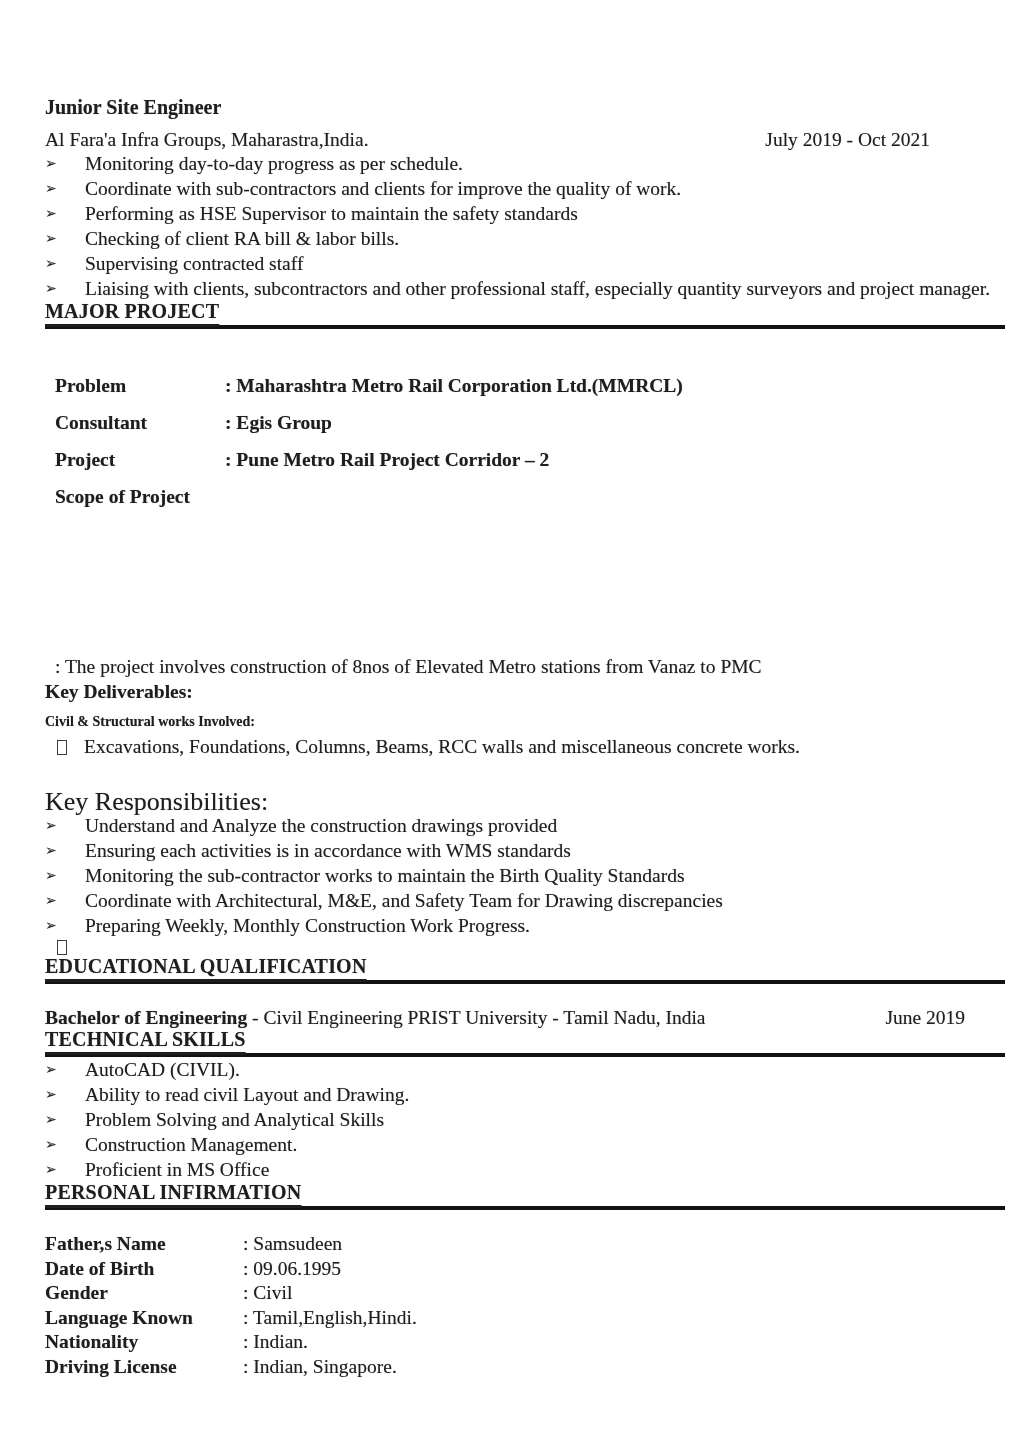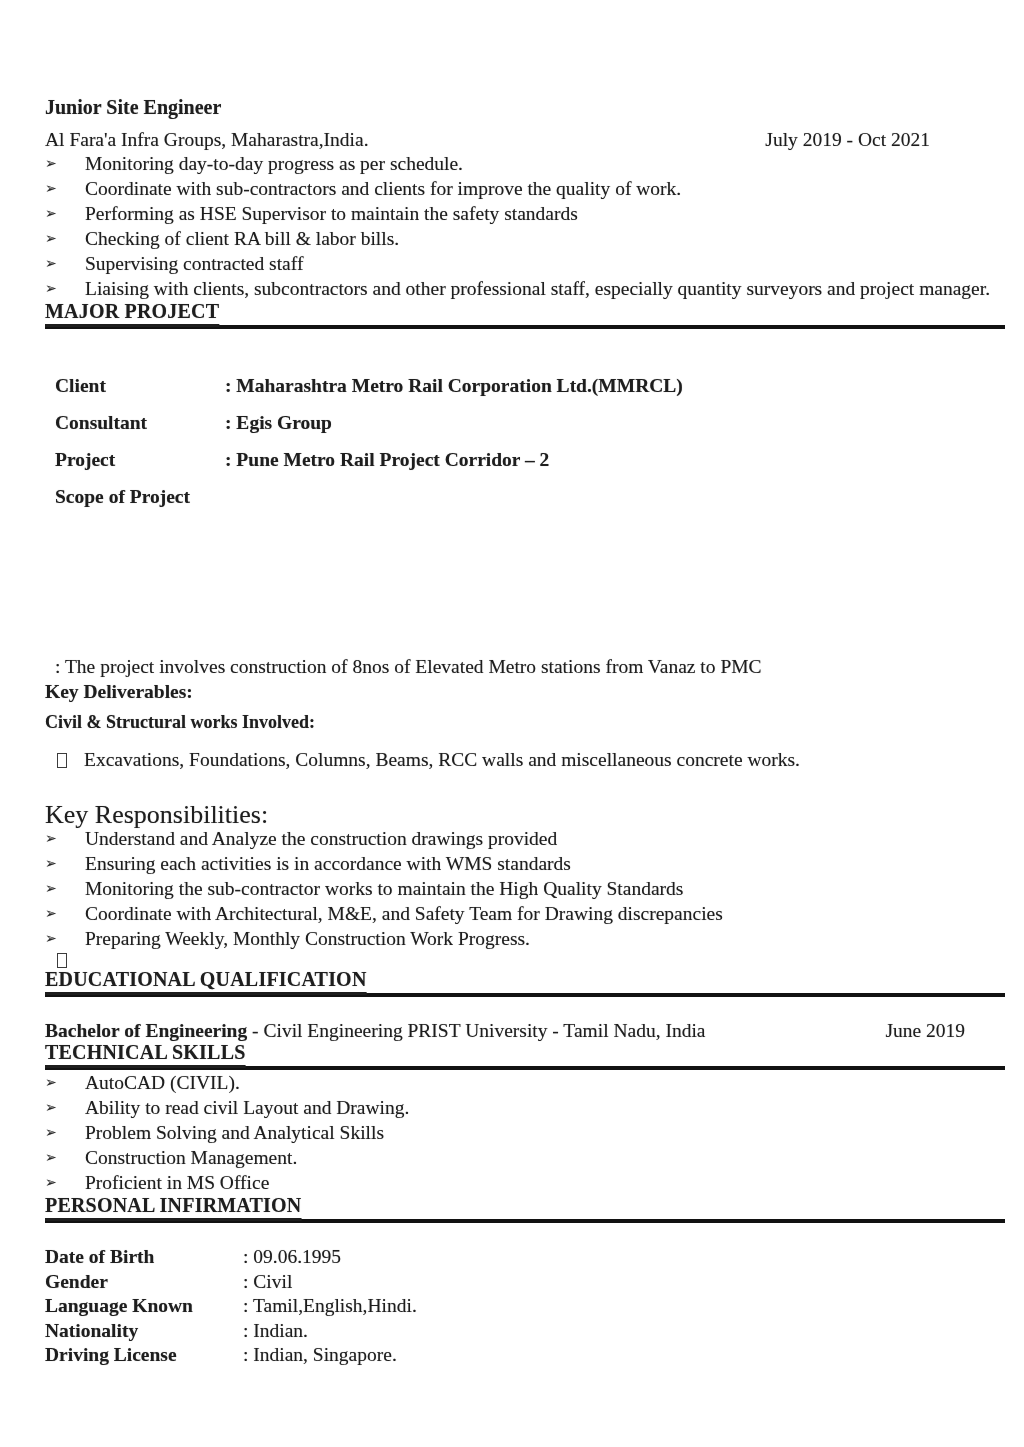--- a/index.html
+++ b/index.html
@@ -49,23 +49,23 @@
 
   
   .fields { margin-top: 46px; margin-left: 10px; }
   .frow { display: flex; font-size: 19.5px; line-height: 22px; margin-bottom: 15px; }
   .frow .flabel { flex: 0 0 170px; width: 170px; font-weight: bold; }
   .frow .fvalue { white-space: nowrap; }
   .frow.vbold .fvalue { font-weight: bold; }
   .frow.last { margin-bottom: 0; flex-direction: column; }
 
   .kd-label { margin-top: 3px; font-size: 19.5px; line-height: 22px; font-weight: bold; }
-  .cw-label { margin-top: 8px; font-size: 18px; line-height: 22px; font-weight: bold; }
-
-  .checkrow { margin-top: 16px; display: flex; align-items: baseline; font-size: 19.5px; line-height: 22px; }
+  .cw-label { margin-top: 8px; font-size: 14px; line-height: 22px; font-weight: bold; }
+
+  .checkrow { margin-top: 3px; display: flex; align-items: baseline; font-size: 19.5px; line-height: 22px; }
   .checkbox {
     display: inline-block; width: 10px; height: 15px;
     border: 1.6px solid #3c3c3c; margin-left: 12px; margin-right: 17px;
     flex: 0 0 auto; align-self: center;
   }
   .lone-checkrow { margin-top: 0; height: 18px; }
 
   .kr-label { margin-top: 33px; font-size: 26px; line-height: 22px; font-weight: normal; }
   .resp-bullets { margin-top: 7px; }
   .resp-bullets li { line-height: 25.4px; }
@@ -117,21 +117,21 @@
           <span class="li-text">Liaising with clients, subcontractors and other professional staff, especially quantity surveyors and project manager.</span>
         </li>
     </ul>
   </section>
 
   <section>
     <h2 class="sec sec-major"><span class="sec-label">MAJOR PROJECT</span></h2>
 
     <div class="fields">
       <div class="frow vbold">
-        <span class="flabel">Client</span>
+        <span class="flabel">Problem</span>
         <span class="fvalue">: Maharashtra Metro Rail Corporation Ltd.(MMRCL)</span>
       </div>
       <div class="frow vbold">
         <span class="flabel">Consultant</span>
         <span class="fvalue">: Egis Group</span>
       </div>
       <div class="frow vbold">
         <span class="flabel">Project</span>
         <span class="fvalue">: Pune Metro Rail Project Corridor – 2</span>
       </div>
@@ -153,21 +153,21 @@
       <li>
           <span class="li-glyph">➢</span>
           <span class="li-text">Understand and Analyze the construction drawings provided</span>
         </li>
       <li>
           <span class="li-glyph">➢</span>
           <span class="li-text">Ensuring each activities is in accordance with WMS standards</span>
         </li>
       <li>
           <span class="li-glyph">➢</span>
-          <span class="li-text">Monitoring the sub-contractor works to maintain the High Quality Standards</span>
+          <span class="li-text">Monitoring the sub-contractor works to maintain the Birth Quality Standards</span>
         </li>
       <li>
           <span class="li-glyph">➢</span>
           <span class="li-text">Coordinate with Architectural, M&amp;E, and Safety Team for Drawing discrepancies</span>
         </li>
       <li>
           <span class="li-glyph">➢</span>
           <span class="li-text">Preparing Weekly, Monthly Construction Work Progress.</span>
         </li>
     </ul>
@@ -207,20 +207,24 @@
           <span class="li-glyph">➢</span>
           <span class="li-text">Proficient in MS Office</span>
         </li>
     </ul>
   </section>
 
   <section>
     <h2 class="sec sec-personal"><span class="sec-label">PERSONAL INFIRMATION</span></h2>
     <div class="pinfo">
       <div class="prow">
+        <span class="plabel">Father,s Name</span>
+        <span class="pvalue">: Samsudeen</span>
+      </div>
+      <div class="prow">
         <span class="plabel">Date of Birth</span>
         <span class="pvalue">: 09.06.1995</span>
       </div>
       <div class="prow">
         <span class="plabel">Gender</span>
         <span class="pvalue">: Civil</span>
       </div>
       <div class="prow">
         <span class="plabel">Language Known</span>
         <span class="pvalue">: Tamil,English,Hindi.</span>

